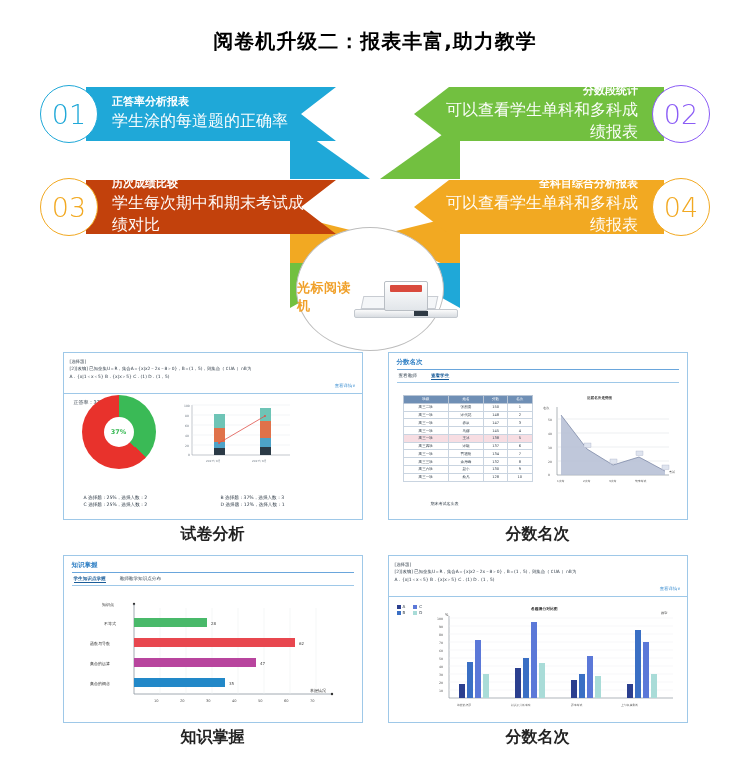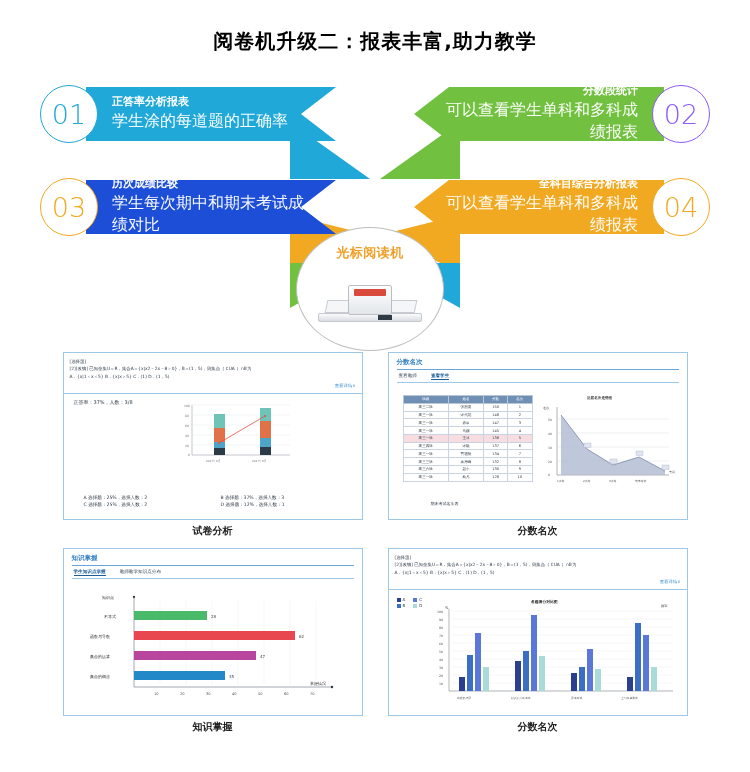--- a/index.html
+++ b/index.html
@@ -21,21 +21,21 @@
   }
   
   .diagram { position: relative; width: 750px; height: 285px; margin-top: 12px; }
   .hub {
     position: absolute; left: 296px; top: 160px;
     width: 148px; height: 124px;
     border: 1.5px solid #bdbdbd;
     border-radius: 50%;
     background: #fff;
     z-index: 6;
-    display: flex; flex-direction: column; align-items: center;
+    display: flex; flex-direction: row; align-items: center;
   }
   .hub-label {
     color: #F0A029; font-size: 13px; font-weight: bold;
     margin-top: 16px; letter-spacing: 0.5px;
   }
   .hub-machine { position: relative; width: 104px; height: 52px; margin-top: 10px; }
   .m-base { position: absolute; left: 0; bottom: 2px; width: 104px; height: 9px;
             background: linear-gradient(#fbfbfb,#d9dde2); border: 1px solid #c3c8ce; border-radius: 2px; }
   .m-body { position: absolute; left: 30px; bottom: 9px; width: 44px; height: 30px;
             background: linear-gradient(#ffffff,#e2e6ea); border: 1px solid #b9bec4; border-radius: 2px; }
@@ -78,21 +78,21 @@
 
   
   .panels { position: relative; width: 750px; padding: 0 60px; }
   .grid { display: grid; grid-template-columns: 1fr 1fr; gap: 10px 20px; }
   .panel { display: flex; flex-direction: column; align-items: center; }
   .shot {
     width: 300px; height: 168px; background: #fff;
     border: 1px solid #9ec8e8; position: relative; overflow: hidden;
     font-size: 4.2px; color: #2e3a46;
   }
-  .shot-cap { font-size: 10px; font-weight: bold; color: #222; margin-top: 4px; }
+  .shot-cap { font-size: 16px; font-weight: bold; color: #222; margin-top: 4px; }
 
   
   .qhead { border-bottom: 1px solid #9ec8e8; padding: 5px 6px 3px; line-height: 1.7; }
   .qhead .qt { font-size: 4.4px; }
   .qhead .qlink { text-align: right; color: #3d8fd1; font-size: 4.4px; margin-top: 2px; }
 
   .rate-line { font-size: 5px; padding: 5px 0 0 10px; }
 
   
   .donut-wrap { position: absolute; left: 18px; top: 42px; width: 74px; height: 74px; }
@@ -161,21 +161,21 @@
       <div class="ribbon right-shape" style="background:#72C040">
         <div class="r-title">分数段统计</div>
         <div class="r-sub">可以查看学生单科和多科成绩报表</div>
       </div>
     </div>
   </div>
 
   <div class="row-band rb2">
     <div class="item left">
       <div class="num-circle" style="color:#F2A922">03</div>
-      <div class="ribbon left-shape" style="background:#1d4ed8">
+      <div class="ribbon left-shape" style="background:#c2410c">
         <div class="r-title">历次成绩比较</div>
         <div class="r-sub">学生每次期中和期末考试成绩对比</div>
       </div>
     </div>
     <div class="item right">
       <div class="num-circle" style="color:#F2A922">04</div>
       <div class="ribbon right-shape" style="background:#F2A922">
         <div class="r-title">全科目综合分析报表</div>
         <div class="r-sub">可以查看学生单科和多科成绩报表</div>
       </div>
@@ -190,20 +190,26 @@
     <div class="panel">
       <div class="shot">
         <div class="qhead">
           <div class="qt">[选择题]</div>
           <div class="qt">[2][改编] 已知全集U＝R，集合A＝{x|x2－2x－8＞0}，B＝(1，5)，则集合（ ∁UA ）∩B为</div>
           <div class="qt">A．{x|1＜x＜5}      B．{x|x＞5}      C．(1)      D．(1，5)</div>
           <div class="qlink">查看详情∨</div>
         </div>
         <div class="rate-line">正答率：37%，人数：3/8</div>
 
+        <div class="donut-wrap">
+          <div class="donut"></div>
+          <div class="donut-hole">
+              <span class="donut-val">37%</span>
+            </div>
+        </div>
 
         <svg style="position:absolute;left:112px;top:48px;width:120px;height:68px">
           <line x1="16" y1="4" x2="16" y2="54" stroke="#9aa3ab" stroke-width="0.6"></line>
           <line x1="16" y1="54" x2="114" y2="54" stroke="#9aa3ab" stroke-width="0.6"></line>
           <line x1="16" y1="44" x2="114" y2="44" stroke="#e4e8ec" stroke-width="0.5"></line>
           <line x1="16" y1="34" x2="114" y2="34" stroke="#e4e8ec" stroke-width="0.5"></line>
           <line x1="16" y1="24" x2="114" y2="24" stroke="#e4e8ec" stroke-width="0.5"></line>
           <line x1="16" y1="14" x2="114" y2="14" stroke="#e4e8ec" stroke-width="0.5"></line>
           <line x1="16" y1="4" x2="114" y2="4" stroke="#e4e8ec" stroke-width="0.5"></line>
           <text x="8" y="6" font-size="3" fill="#6b7680">100</text>

